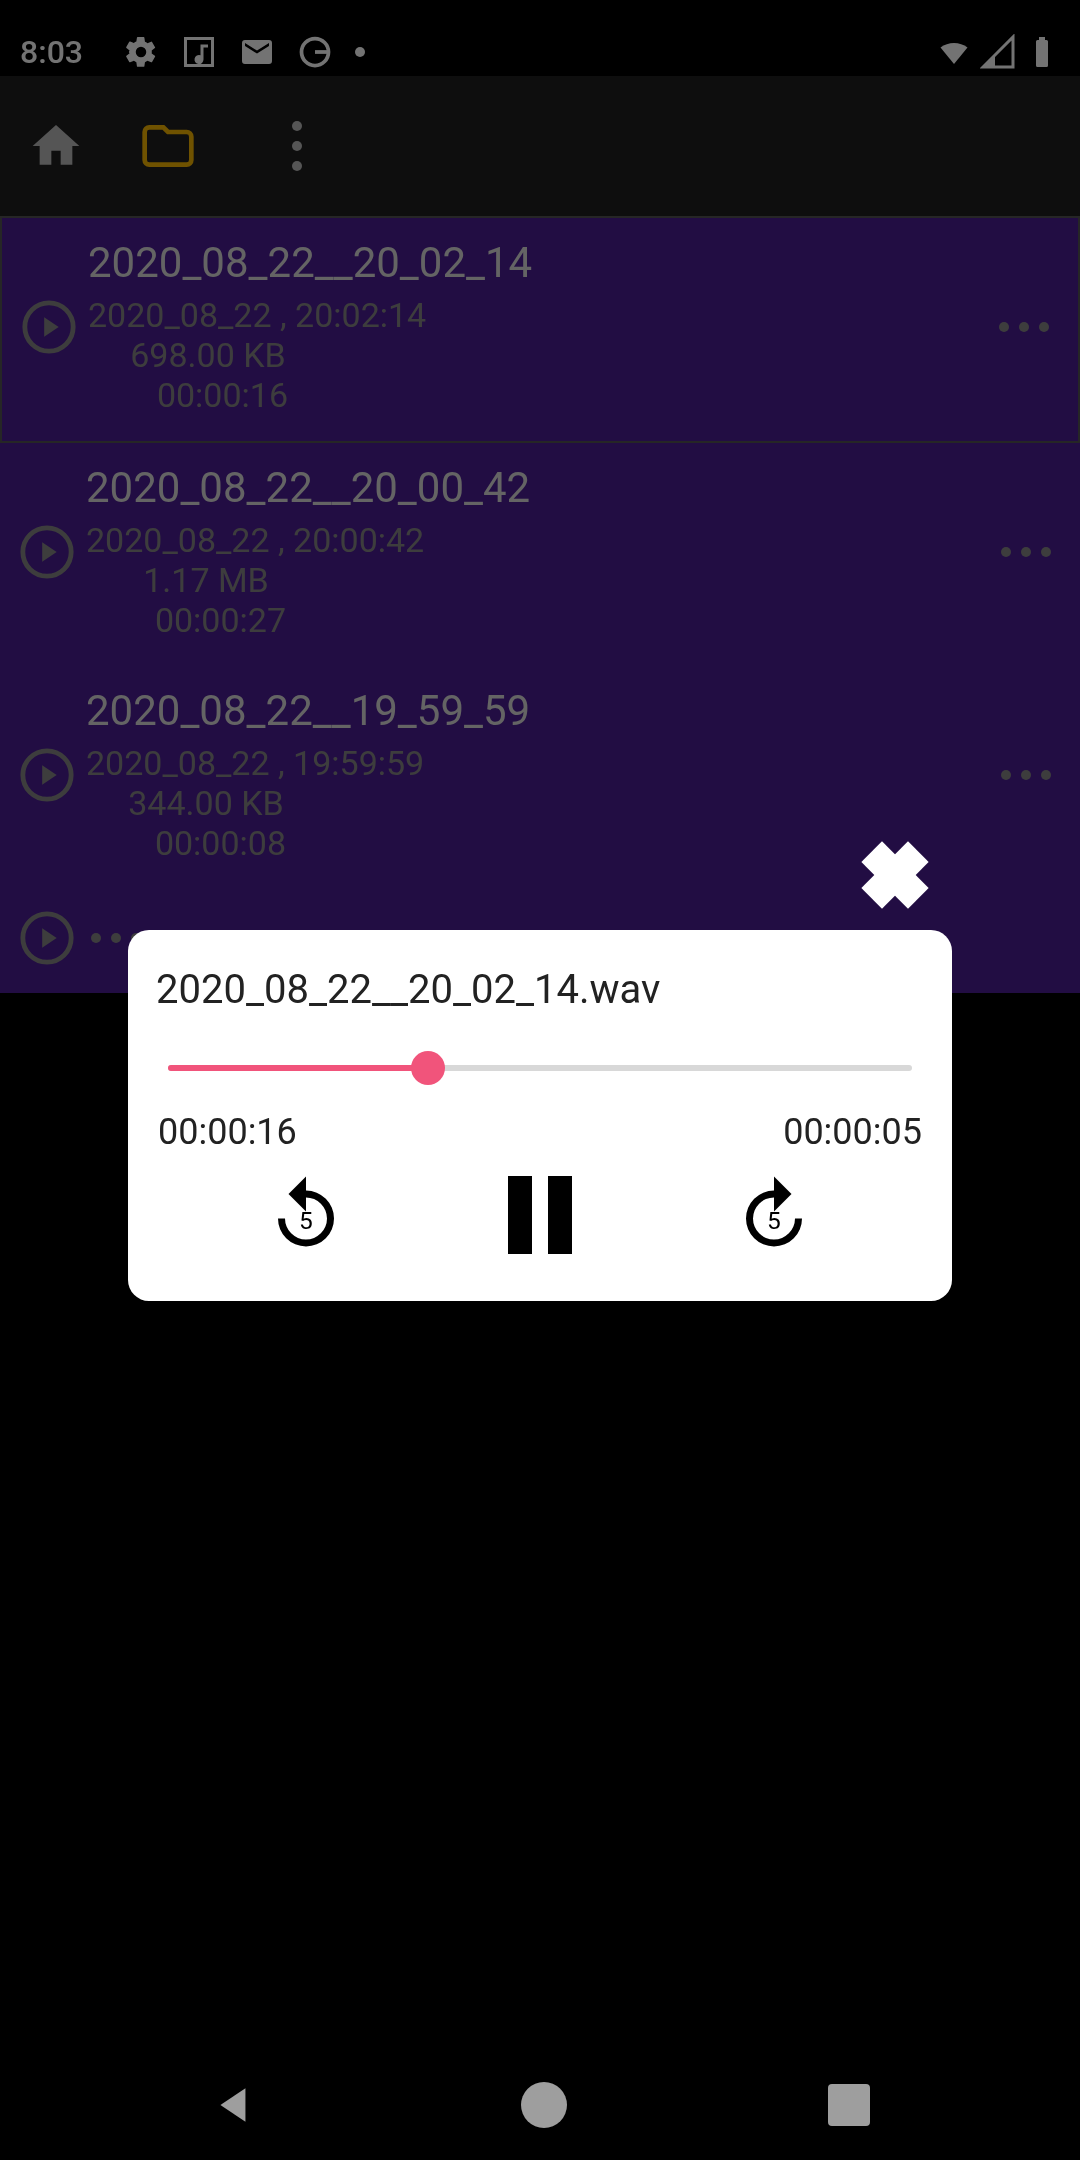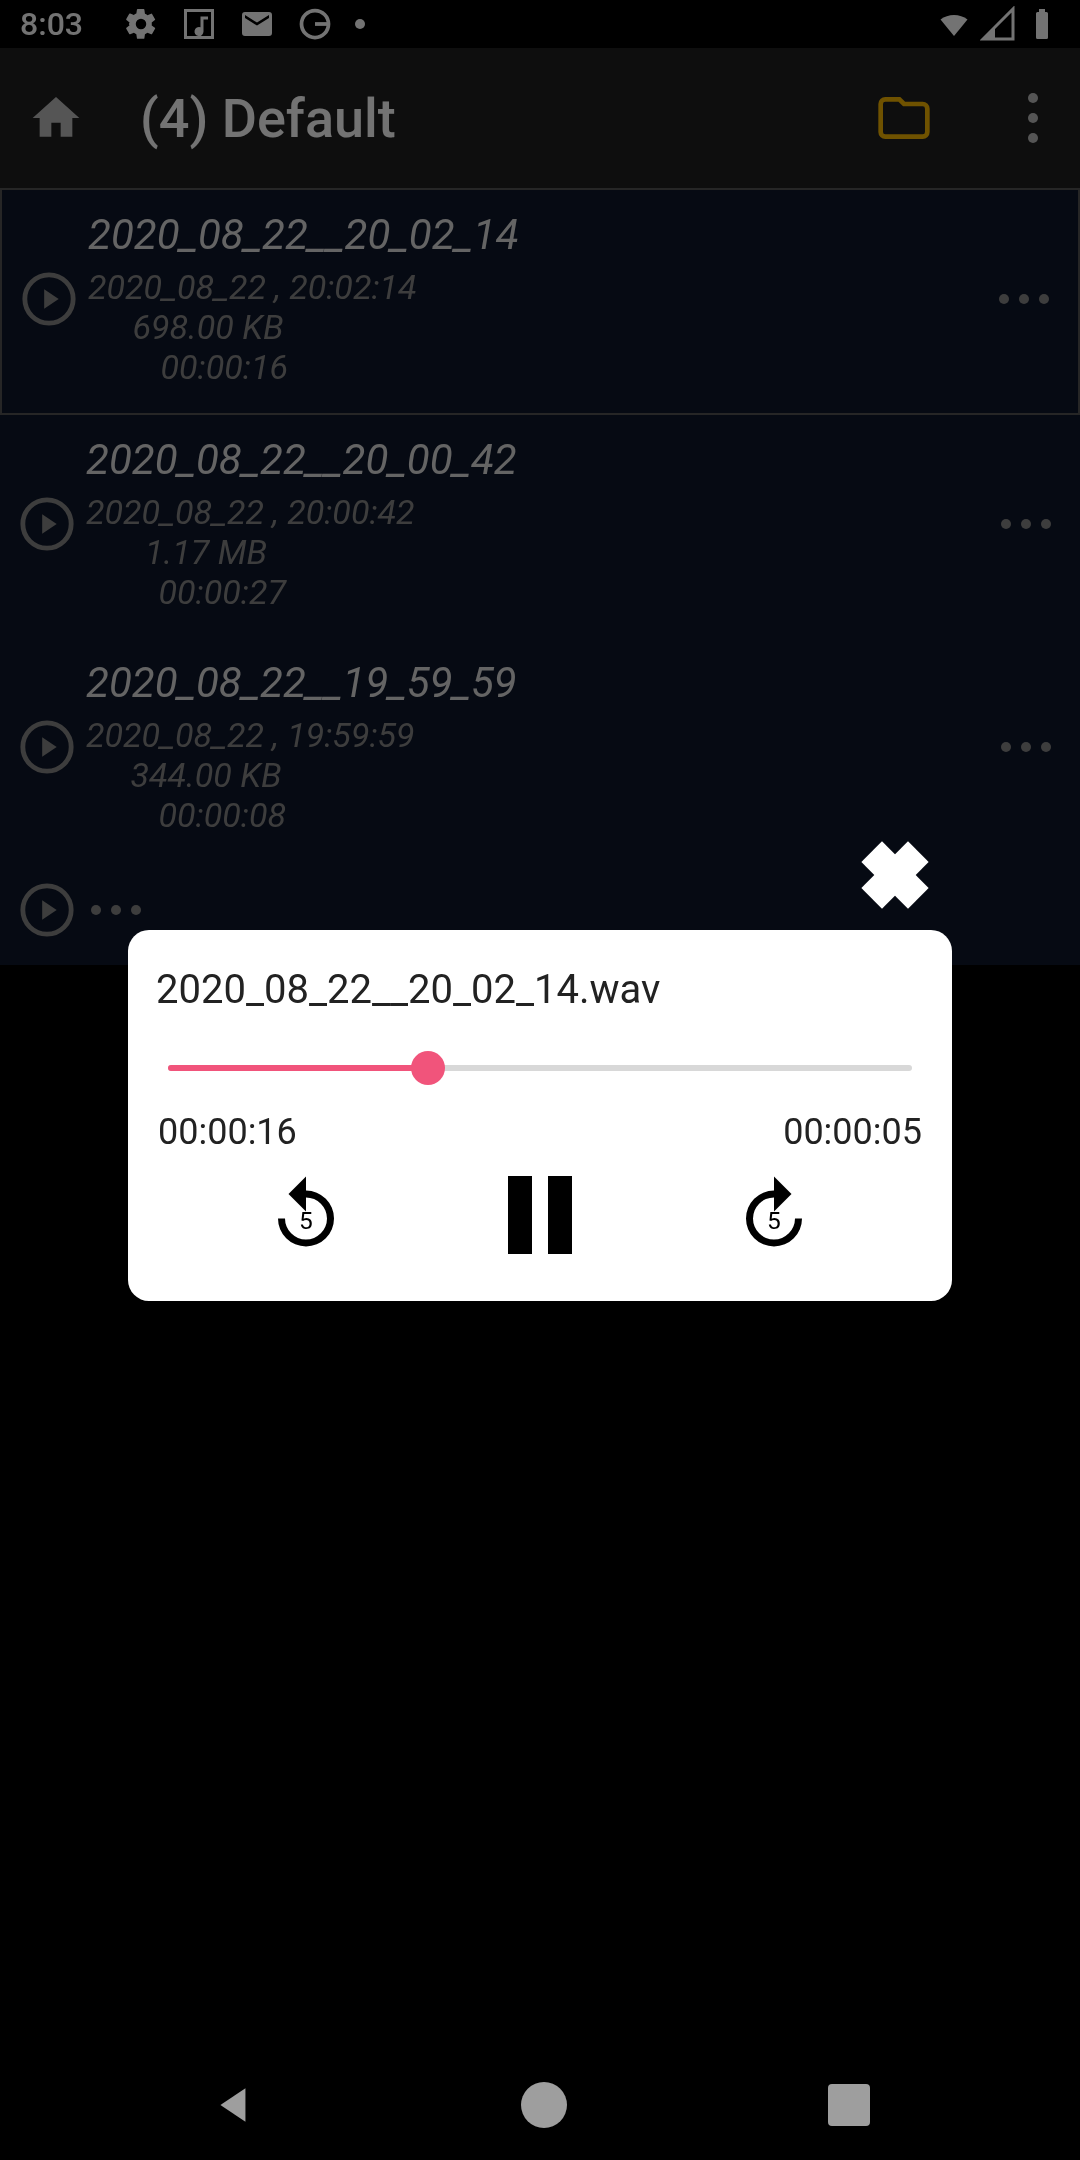--- a/index.html
+++ b/index.html
@@ -1,38 +1,38 @@
 <!DOCTYPE html>
 <html><head>
 <meta charset="utf-8">
 <style>
   * { box-sizing: border-box; margin: 0; padding: 0; }
   html, body { width: 1080px; height: 2160px; background: #000; font-family: Roboto, Arial, sans-serif; overflow: hidden; }
   
   
-  .status-bar { height: 48px; background: #000; display: flex; align-items: center; padding: 0 20px; color: #fff; font-size: 32px; }
+  .status-bar { height: 48px; background: #000; display: flex; align-items: center; padding: 0 20px; color: #fff; font-size: 32px; margin-top: 28px; }
   .status-left { display: flex; align-items: center; gap: 22px; }
   .status-right { margin-left: auto; display: flex; align-items: center; gap: 8px; }
   .status-time { font-weight: 500; margin-right: 18px; }
   .st-icon { width: 36px; height: 36px; display: inline-flex; align-items: center; justify-content: center; }
   .st-icon svg { width: 100%; height: 100%; fill: #fff; }
   .dot { width: 10px; height: 10px; background: #fff; border-radius: 50%; }
   
   
   .app-bar { height: 140px; background: #212121; display: flex; align-items: center; padding: 0 28px; gap: 56px; }
   .home-btn { width: 56px; height: 56px; }
   .home-btn svg { width: 100%; height: 100%; fill: #bdbdbd; }
   .app-title { color: #fff; font-size: 54px; font-weight: 500; flex: 1; }
   .folder-btn { width: 56px; height: 56px; margin-right: 40px; }
   .folder-btn svg { width: 100%; height: 100%; fill: #f7b500; }
   .more-btn { width: 12px; height: 56px; display: flex; flex-direction: column; justify-content: center; gap: 10px; margin-right: 12px; }
   .more-btn span { width: 10px; height: 10px; background: #bdbdbd; border-radius: 50%; }
   
   
-  .list { background: #0f172a; font-style: italic; }
+  .list { background: #4c1d95; }
   .row { display: flex; align-items: center; padding: 20px 24px 26px 8px; position: relative; }
   .row.selected { border: 2px solid #555; }
   .play-icon { width: 58px; height: 58px; margin: 0 10px; flex-shrink: 0; }
   .play-icon svg { width: 100%; height: 100%; fill: #888; }
   .row-content { flex: 1; display: flex; flex-direction: column; gap: 8px; }
   .row-title { color: #ddd; font-size: 42px; }
   .row-meta { display: flex; color: #888; font-size: 34px; flex-direction: column; }
   .row-date { width: 390px; }
   .row-size { width: 240px; text-align: center; }
   .row-dur { width: 200px; text-align: right; }
@@ -112,21 +112,20 @@
       </span>
   </div>
 </div>
 
 <div class="app-bar">
   <div class="home-btn">
     <svg viewBox="0 0 24 24">
         <path d="M10 20v-6h4v6h5v-8h3L12 3 2 12h3v8z"></path>
       </svg>
   </div>
-  <div class="app-title">(4) Default</div>
   <div class="folder-btn">
     <svg viewBox="0 0 24 24">
         <path d="M10 4H4a2 2 0 0 0-2 2v12a2 2 0 0 0 2 2h16a2 2 0 0 0 2-2V8a2 2 0 0 0-2-2h-8z" fill="none" stroke="#f7b500" stroke-width="2"></path>
       </svg>
   </div>
   <div class="more-btn">
       <span></span>
       <span></span>
       <span></span>
     </div>

